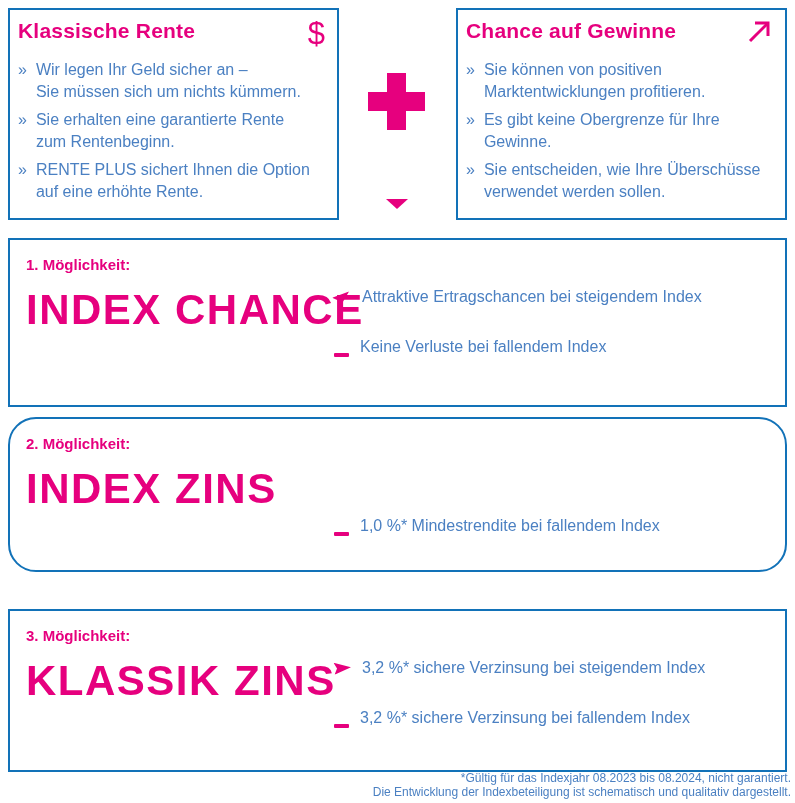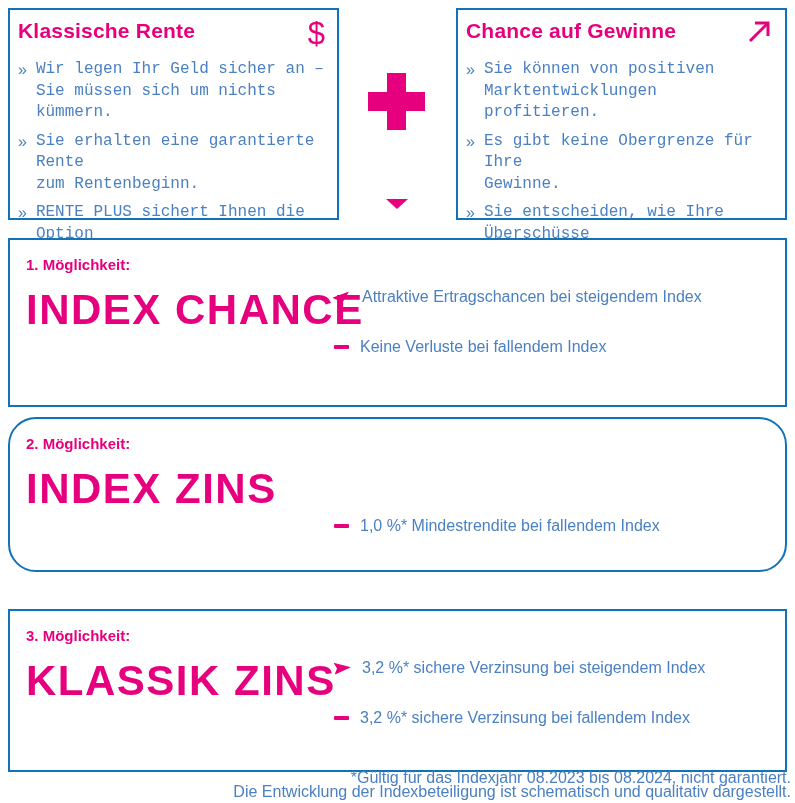--- a/index.html
+++ b/index.html
@@ -38,21 +38,21 @@
   .bullets { list-style: none; margin-top: 15px; }
   .bullets li {
     display: flex;
     gap: 9px;
     margin-bottom: 7px;
     color: #4b80c2;
     font-size: 16px;
     line-height: 21.5px;
   }
   .marker { flex: 0 0 auto; }
-  .btext { white-space: pre-line; font-family: Liberation Mono, monospace; }
+  .btext { white-space: pre-line; }
   
   .plus { position: absolute; left: 368px; top: 73px; width: 57px; height: 57px; }
   .plus .bar-v {
     position: absolute; left: 19px; top: 0; width: 19px; height: 57px; background: #e6007e;
   }
   .plus .bar-h {
     position: absolute; left: 0; top: 19px; width: 57px; height: 19px; background: #e6007e;
   }
   .tri-down {
     position: absolute;
@@ -86,40 +86,40 @@
     left: 324px;
     display: flex;
     align-items: center;
     gap: 11px;
     color: #4b80c2;
     font-size: 16px;
     line-height: 20px;
     white-space: nowrap;
   }
   .row-up   { top: 47px; }
-  .row-down { top: 97px; }
+  .row-down { top: 97px; align-items: flex-end; }
   .arr { flex: 0 0 auto; display: block; }
   .arr-steep { transform: rotate(-40deg); }
   .arr-mid   { transform: rotate(-16deg); }
   .arr-flat  { transform: rotate(-5deg); }
   .dash {
     flex: 0 0 auto;
     width: 15px; height: 4px;
     background: #e6007e;
     border-radius: 1px;
   }
   
   .footnote {
     position: absolute;
     left: 0;
     right: 4px;
     top: 771px;
     text-align: right;
     color: #4b80c2;
-    font-size: 16px;
+    font-size: 12px;
     line-height: 14px;
   }
 </style>
 </head>
 <body>
 
 <div class="stage">
 
   <section class="box top-box left">
     <h2 class="top-title">Klassische Rente</h2>

